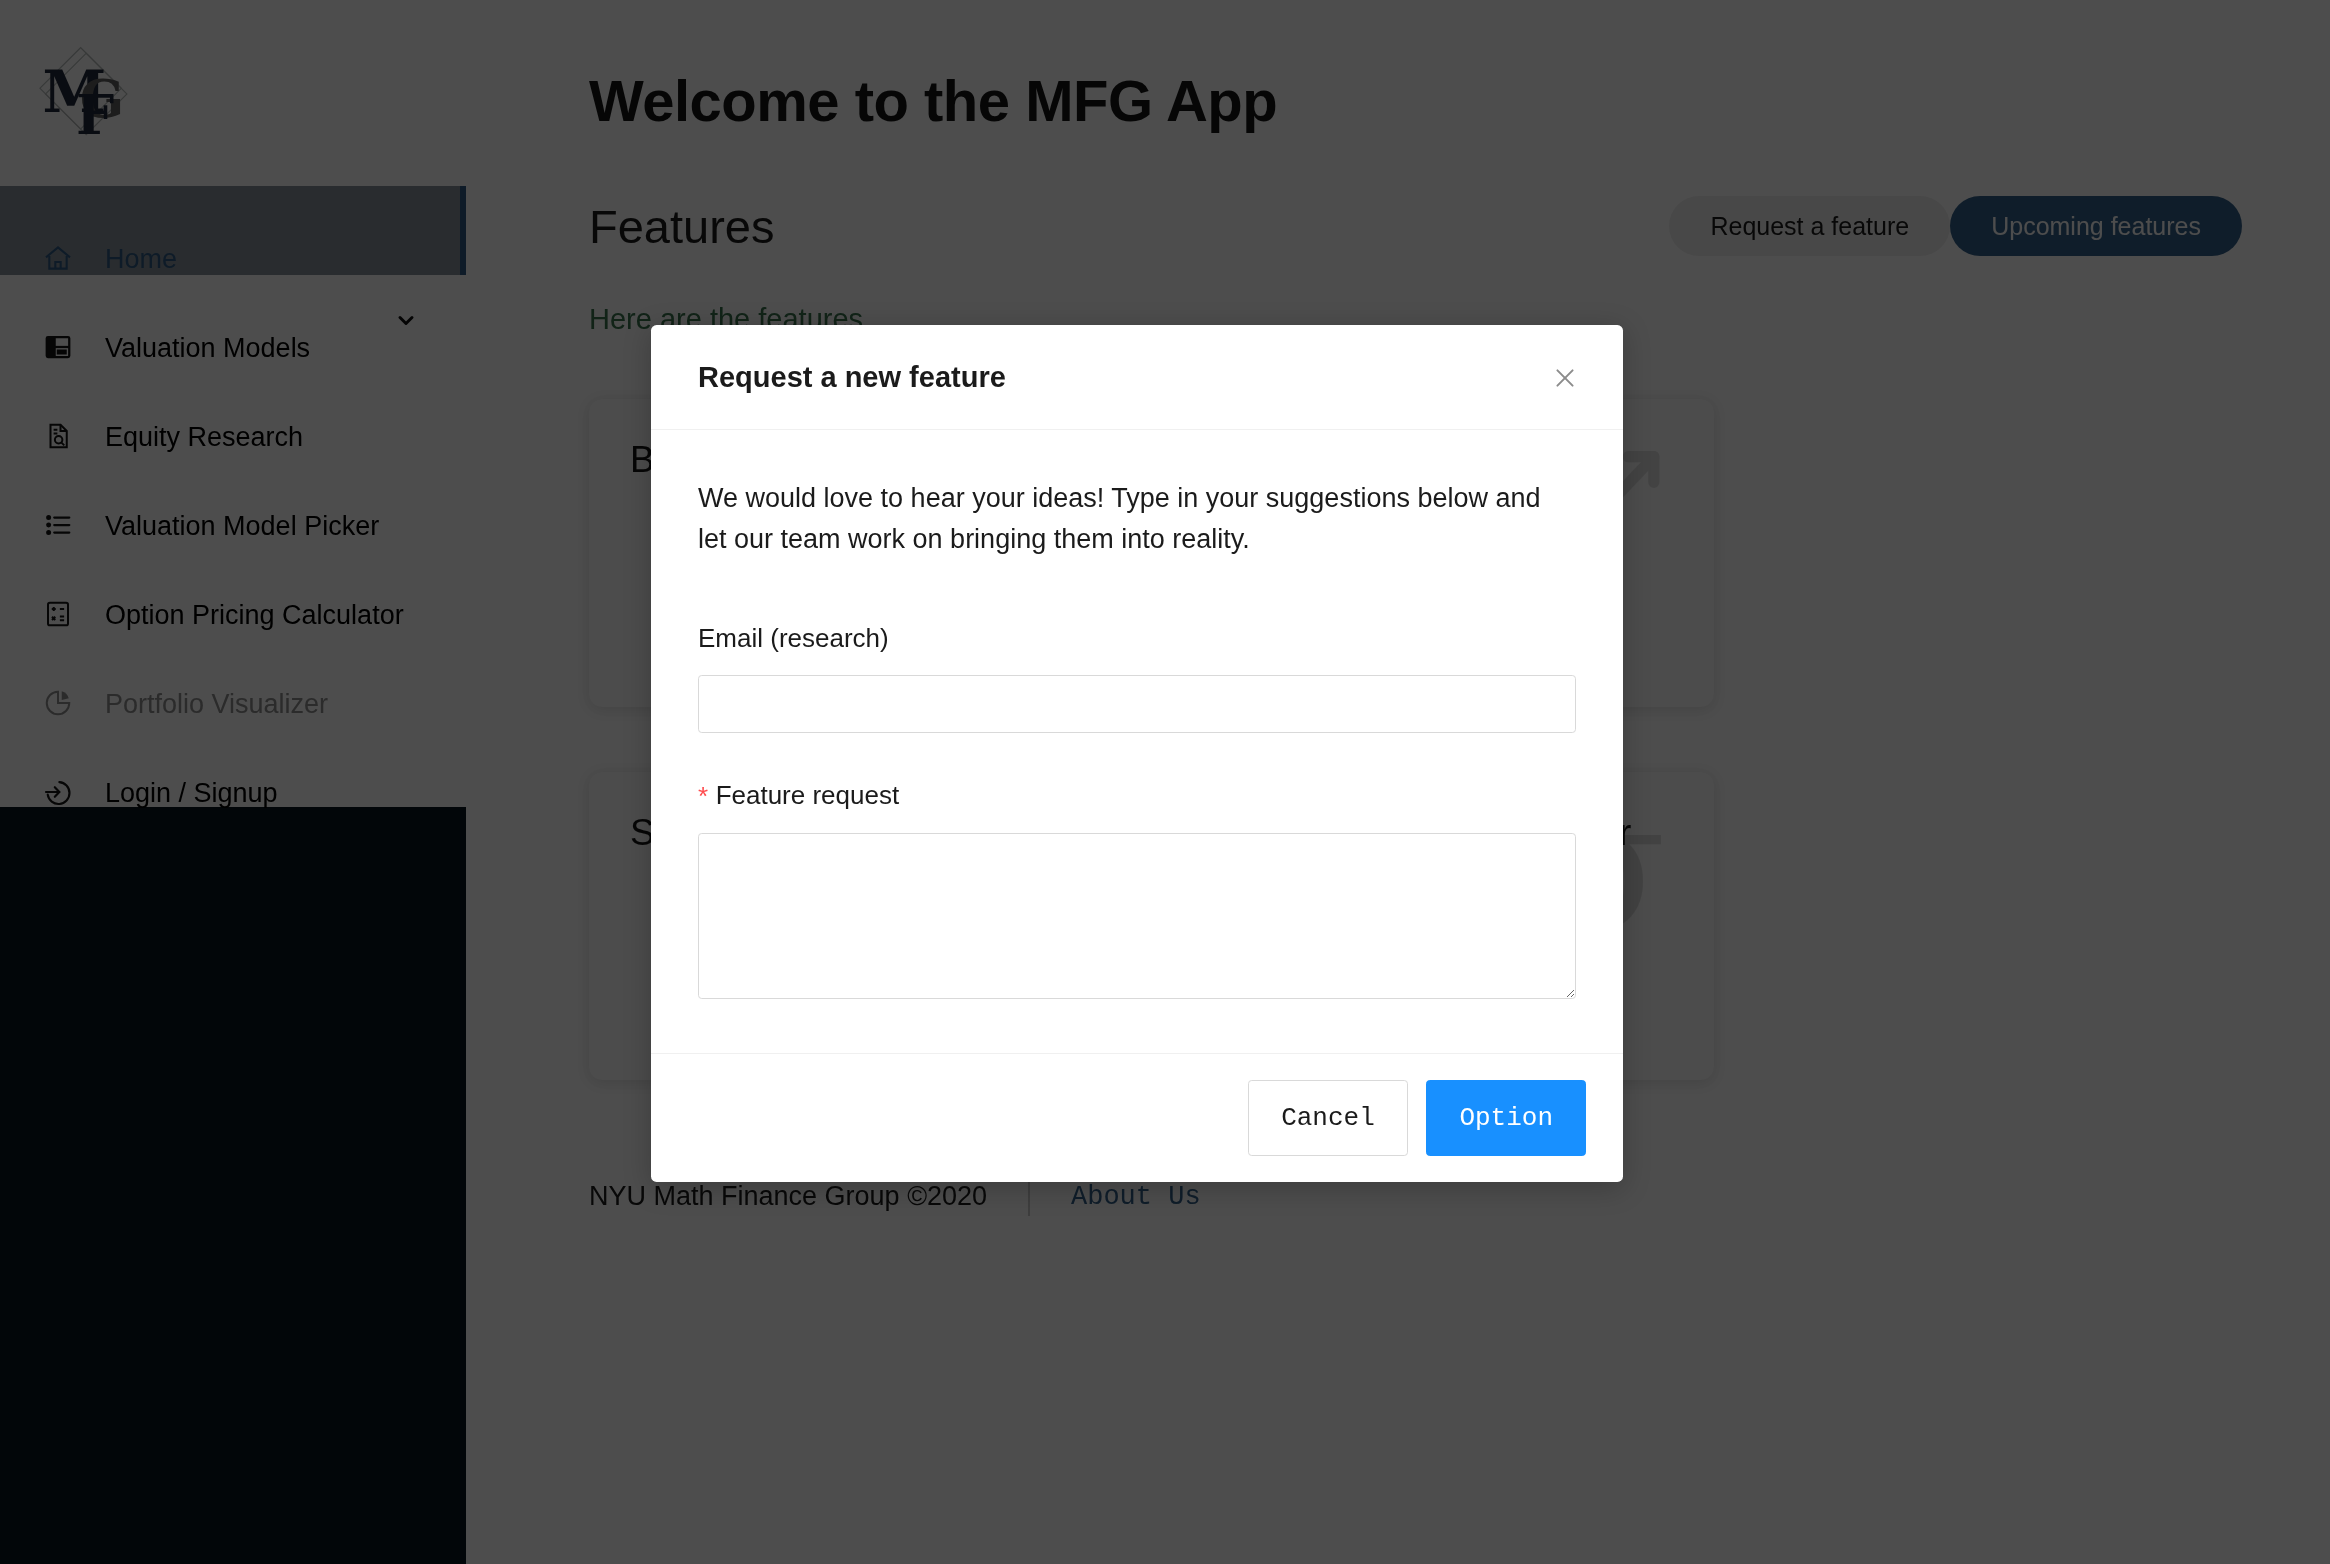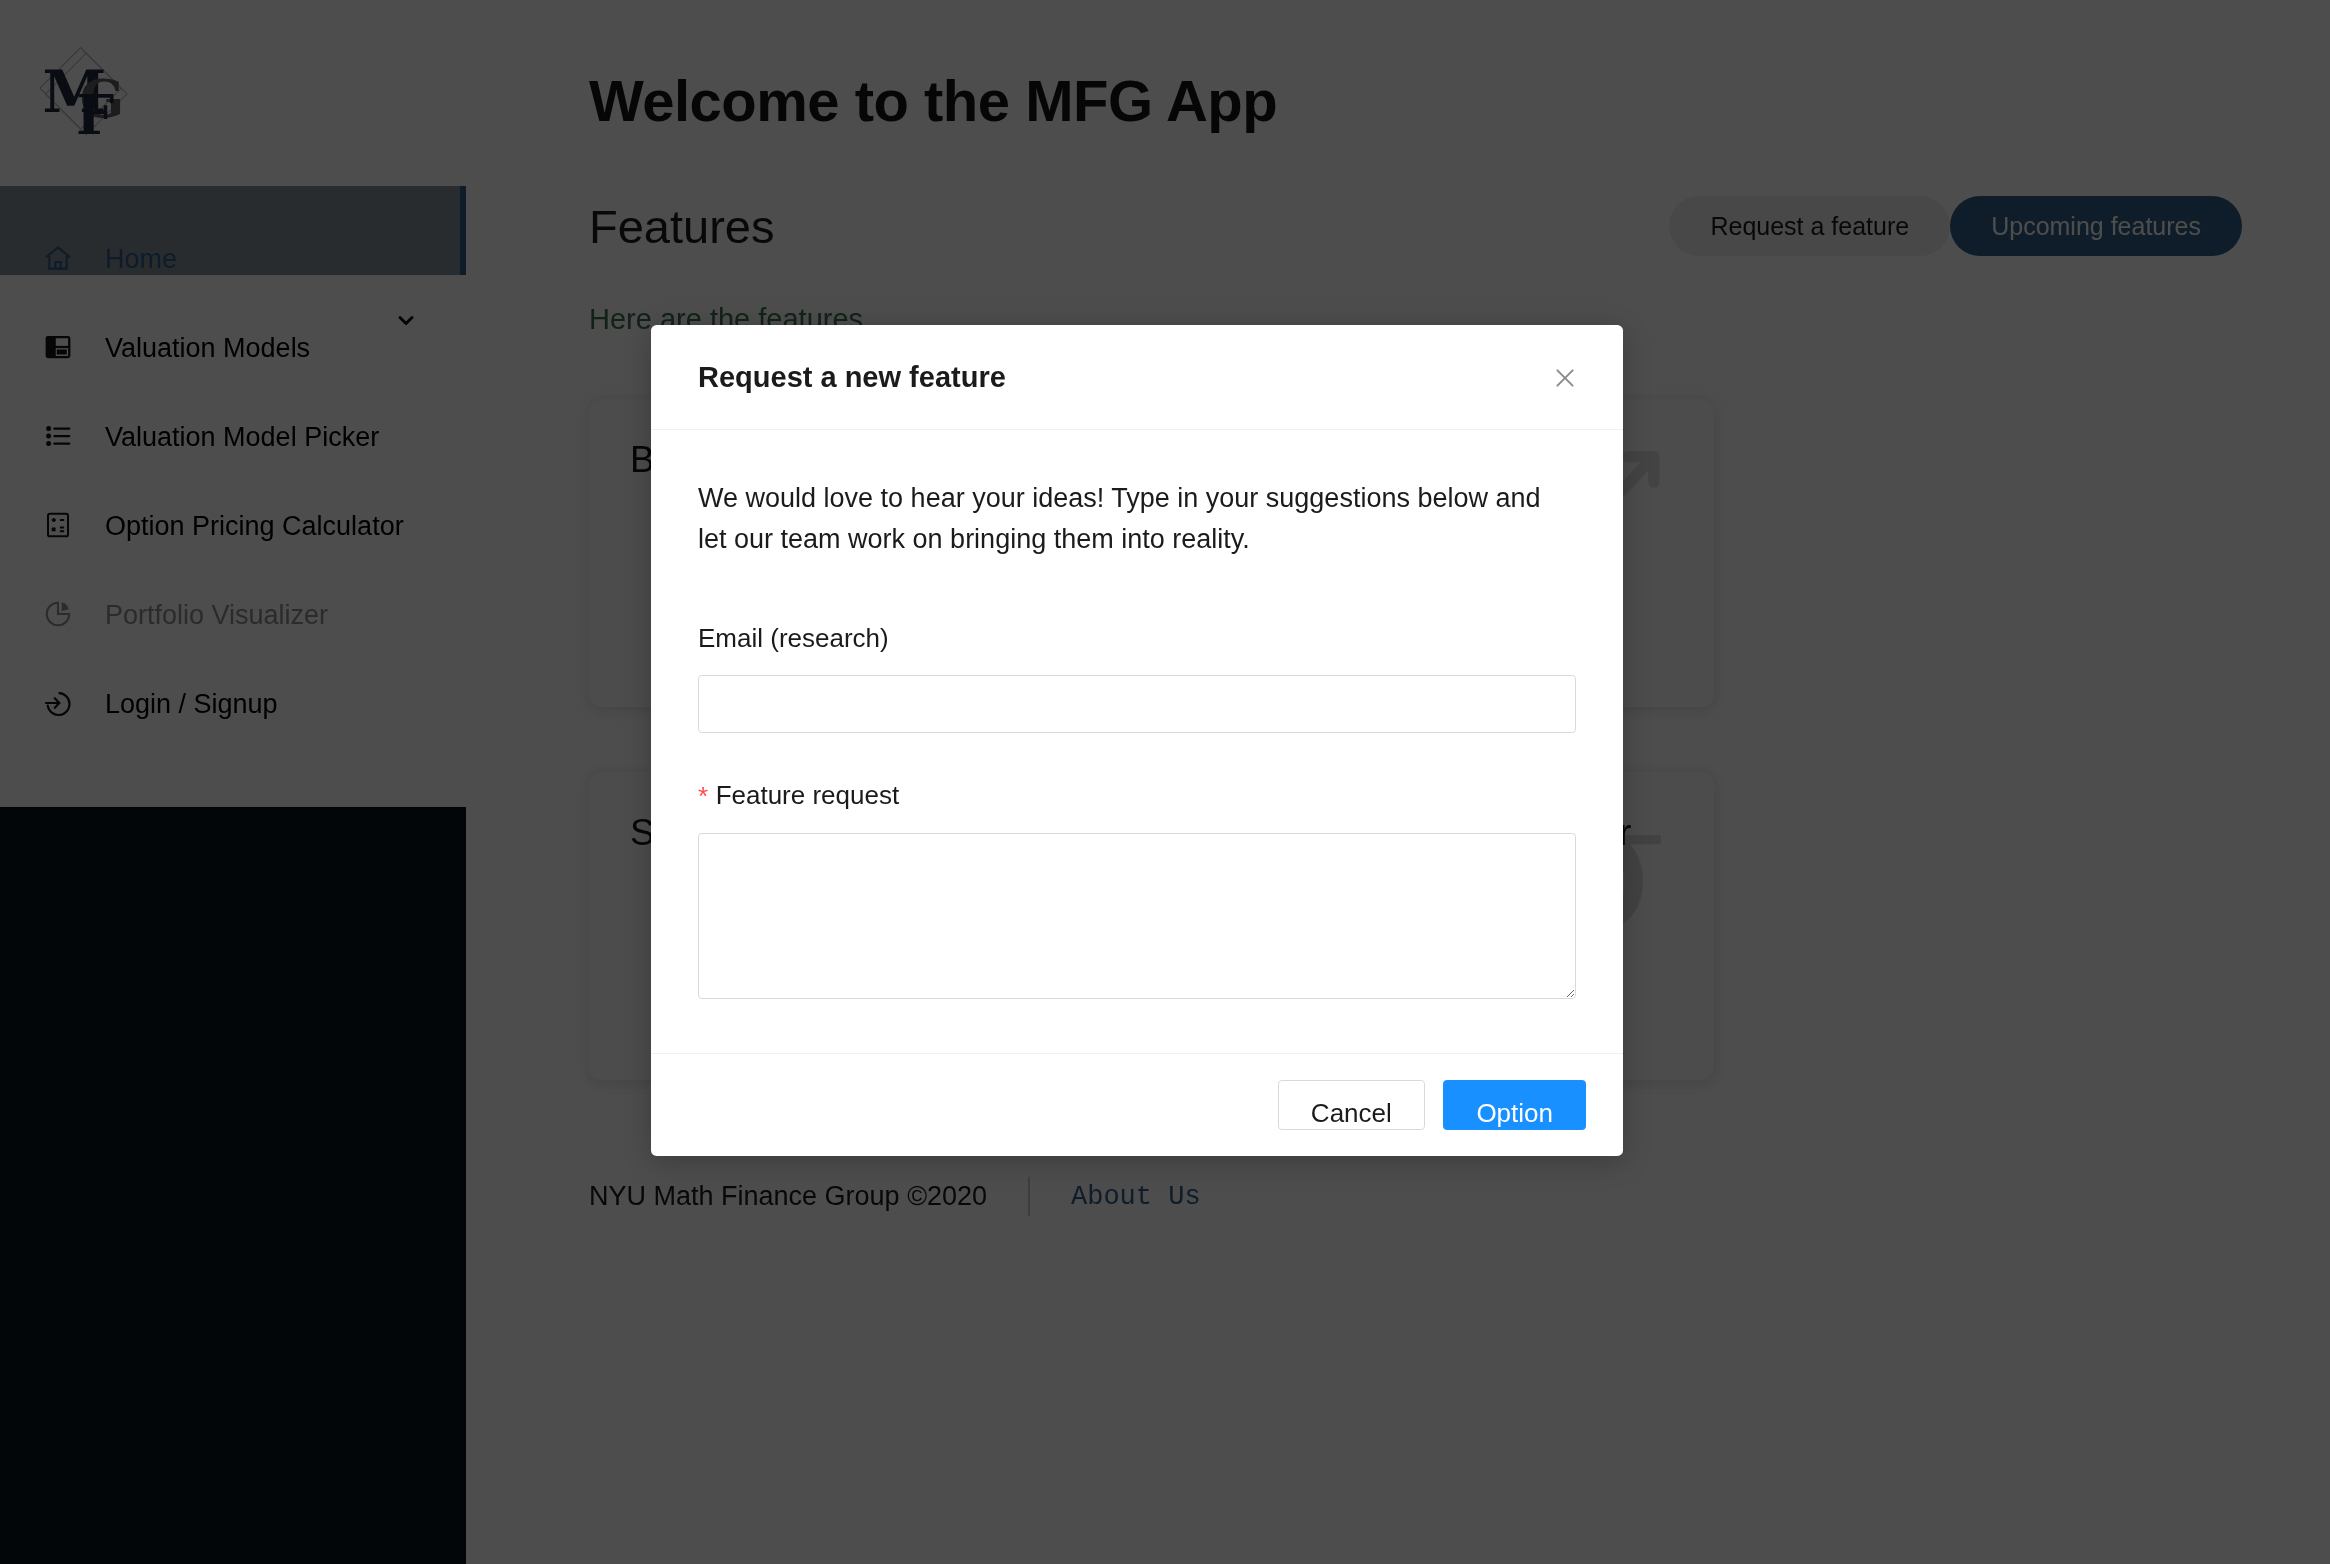--- a/index.html
+++ b/index.html
@@ -309,25 +309,25 @@
     display: block;
   }
   .modal-footer {
     border-top: 0.9px solid #f0f0f0;
     padding: 26px 37px;
     display: flex;
     justify-content: flex-end;
     gap: 18.6px;
   }
   .btn {
-    height: 50px;
+    height: 76px;
     border-radius: 3.7px;
     padding: 17px 32px;
     font-size: 26px;
-    font-family: Liberation Sans, sans-serif;
+    font-family: Liberation Mono, monospace;
     cursor: pointer;
   }
   .btn-default {
     background: #ffffff;
     border: 0.9px solid #d9d9d9;
     color: #1b1b1b;
   }
   .btn-primary {
     background: #1890ff;
     border: 0.9px solid #1890ff;
@@ -382,20 +382,33 @@
             </svg>
           </span>
           <span>Valuation Models</span>
           <span class="nav-chevron">
             <svg width="24" height="24" viewBox="0 0 24 24" fill="none" stroke="currentColor" stroke-width="3" stroke-linecap="round" stroke-linejoin="round">
               <path d="M6 9.5 12 15.5 18 9.5"></path>
             </svg>
           </span>
         </li>
 
+        <li class="nav-item">
+          <span class="nav-icon">
+            <svg width="30" height="30" viewBox="0 0 24 24" fill="none" stroke="currentColor" stroke-width="1.6">
+              <path d="M6 3h8l5 5v13H6z"></path>
+              <path d="M14 3v5h5"></path>
+              <path d="M8.5 7h3"></path>
+                <path d="M8.5 10h3"></path>
+              <circle cx="12.5" cy="15" r="3"></circle>
+              <path d="M14.8 17.3 17 19.5"></path>
+            </svg>
+          </span>
+          <span>Equity Research</span>
+        </li>
 
         <li class="nav-item">
           <span class="nav-icon">
             <svg width="30" height="30" viewBox="0 0 24 24" fill="none" stroke="currentColor" stroke-width="1.8" stroke-linecap="round">
               <path d="M9 6h12"></path>
                 <path d="M9 12h12"></path>
                 <path d="M9 18h12"></path>
               <circle cx="4.5" cy="6" r="1.1" fill="currentColor"></circle>
               <circle cx="4.5" cy="12" r="1.1" fill="currentColor"></circle>
               <circle cx="4.5" cy="18" r="1.1" fill="currentColor"></circle>

